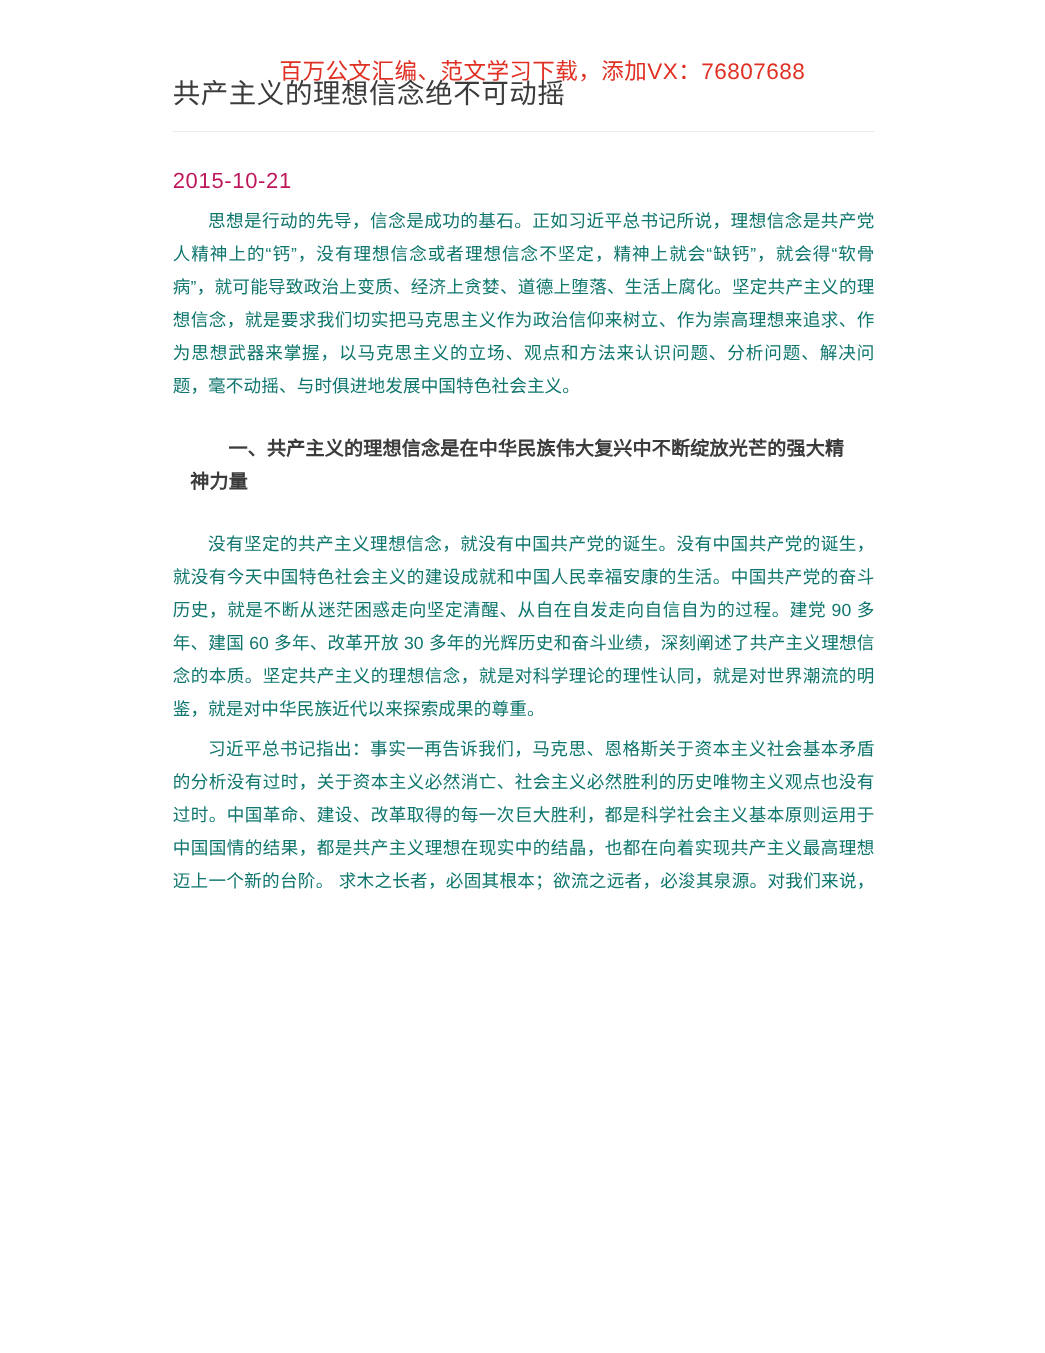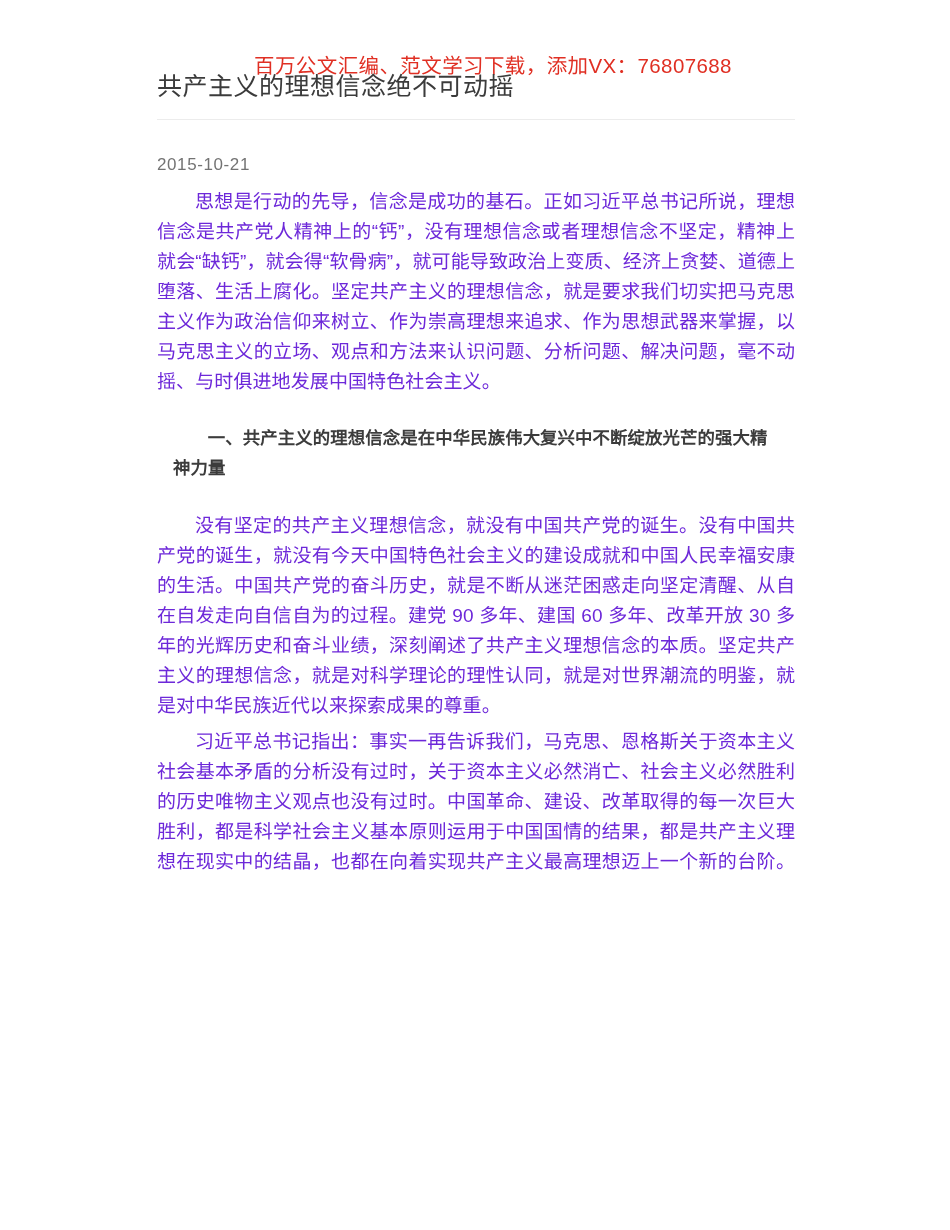--- a/index.html
+++ b/index.html
@@ -60,32 +60,32 @@
   .title-rule {
     margin-top: 14px;
     border: 0;
     border-top: 1px solid #ececec;
     height: 0;
     width: 638px;
   }
 
   .doc-date {
     margin-top: 33px;
-    font-size: 17px;
-    color: #737373;
+    font-size: 20px;
+    color: #be185d;
     letter-spacing: 0.6px;
     line-height: 24px;
   }
 
   .body-text {
     margin: 0;
     margin-top: 10px;
-    font-size: 19px;
+    font-size: 16px;
     line-height: 30px;
-    color: #6d28d9;
+    color: #0f766e;
     text-align: justify;
     text-justify: inter-ideograph;
     text-indent: 2em;
     letter-spacing: 0.1px;
     word-break: break-all;
   }
 
   .body-text + .body-text {
     margin-top: 6px;
   }

